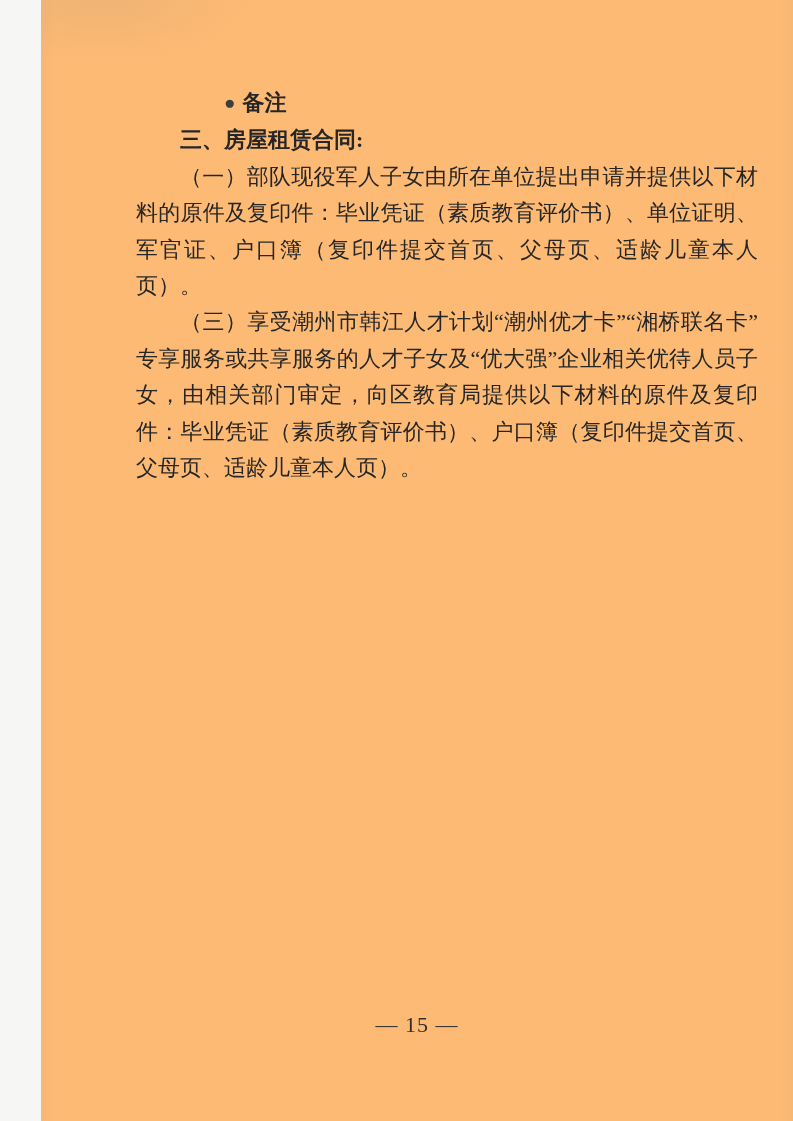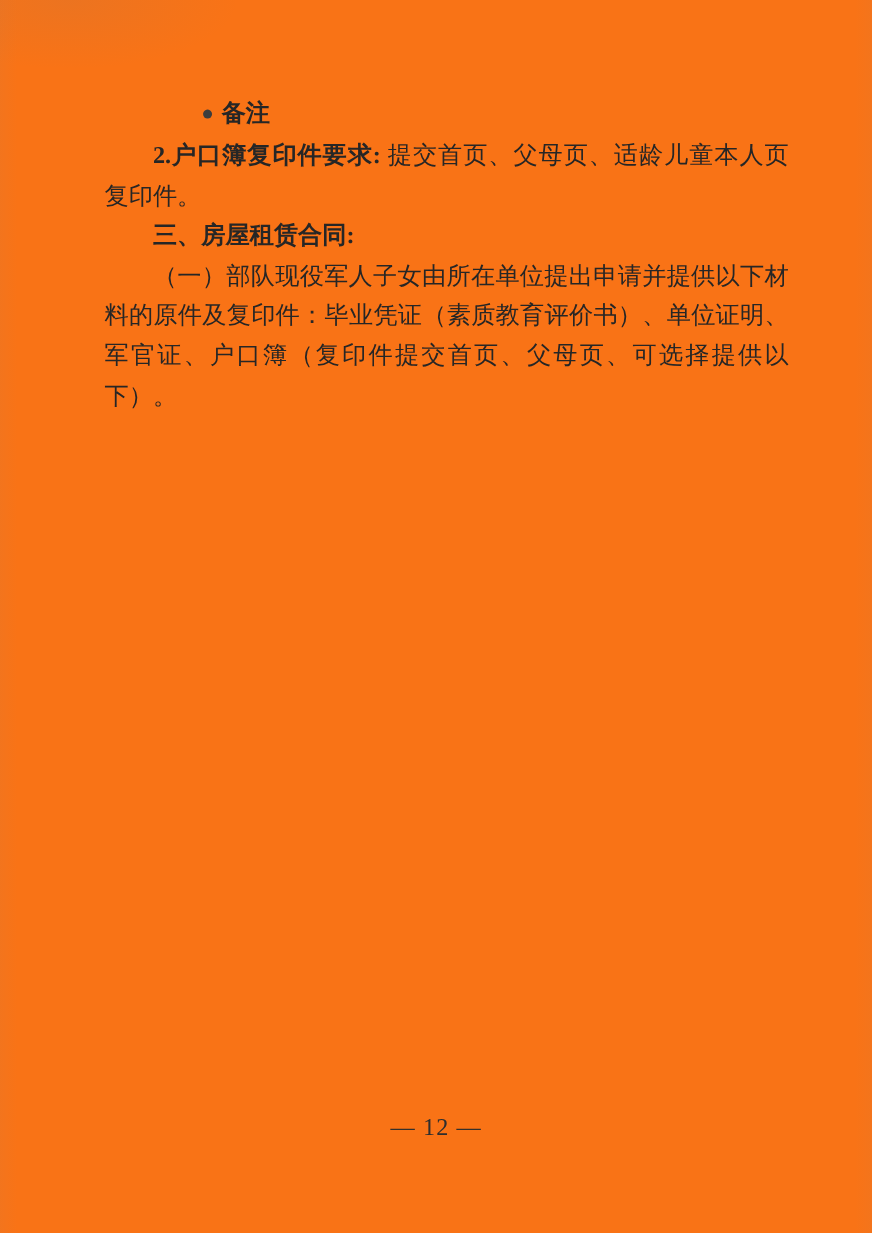--- a/index.html
+++ b/index.html
@@ -10,21 +10,22 @@
     width: 793px;
     height: 1121px;
     position: relative;
     overflow: hidden;
     background: #f6f6f5;
     font-family: "Liberation Serif", "DejaVu Serif", serif;
   }
   .sheet {
     position: absolute;
     inset: 0;
-    background: #f97316;
+    background: #fdba74;
+    margin-left: 41px;
   }
   
   .sheet::before {
     content: "";
     position: absolute;
     inset: 0;
     pointer-events: none;
     background:
       radial-gradient(ellipse 220px 90px at 8% 0%, rgba(120,120,120,0.10), rgba(120,120,120,0) 70%),
       linear-gradient(90deg, rgba(140,140,140,0.06), rgba(140,140,140,0) 2%),
@@ -71,24 +72,24 @@
 </style>
 </head>
 <body>
 
 <div class="sheet">
   <div class="content">
 
     <p class="notes-line"><span class="bullet">●</span><span class="bold">备注</span></p>
 
 
-    <p><span class="bold">2.户口簿复印件要求: </span><span>提交首页、父母页、适龄儿童本人页复印件。</span></p>
 
     <p><span class="bold">三、房屋租赁合同:</span></p>
 
-    <p><span>（一）部队现役军人子女由所在单位提出申请并提供以下材料的原件及复印件：毕业凭证（素质教育评价书）、单位证明、军官证、户口簿（复印件提交首页、父母页、可选择提供以下）。</span></p>
+    <p><span>（一）部队现役军人子女由所在单位提出申请并提供以下材料的原件及复印件：毕业凭证（素质教育评价书）、单位证明、军官证、户口簿（复印件提交首页、父母页、适龄儿童本人页）。</span></p>
 
 
+    <p><span>（三）享受潮州市韩江人才计划“潮州优才卡”“湘桥联名卡”专享服务或共享服务的人才子女及“优大强”企业相关优待人员子女，由相关部门审定，向区教育局提供以下材料的原件及复印件：毕业凭证（素质教育评价书）、户口簿（复印件提交首页、父母页、适龄儿童本人页）。</span></p>
 
   </div>
 
-  <div class="footer"><span>— 12 —</span></div>
+  <div class="footer"><span>— 15 —</span></div>
 </div>
 
 </body></html>

